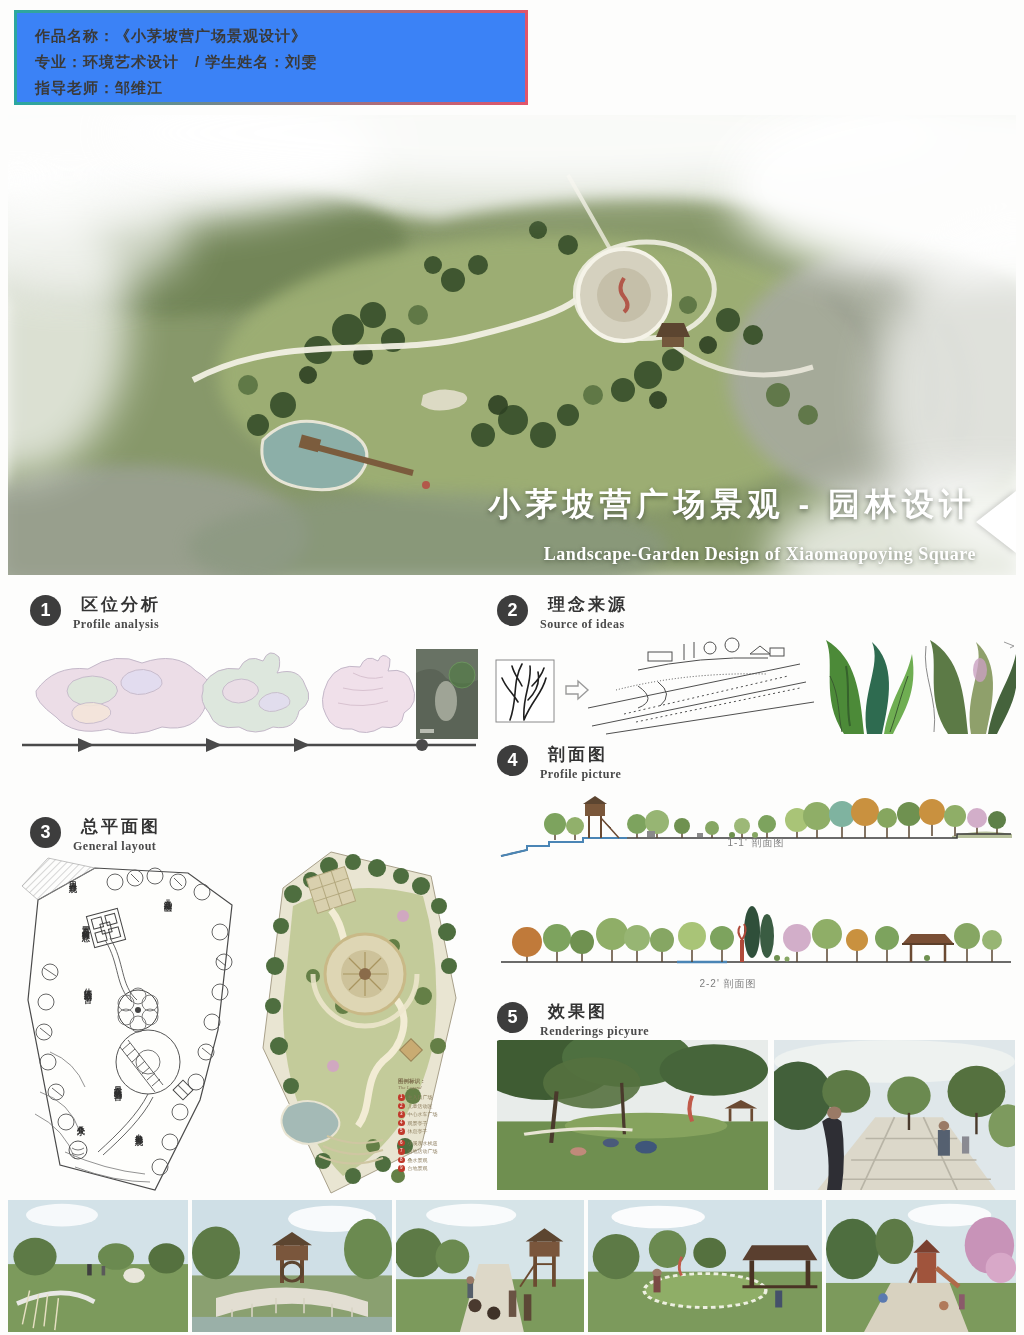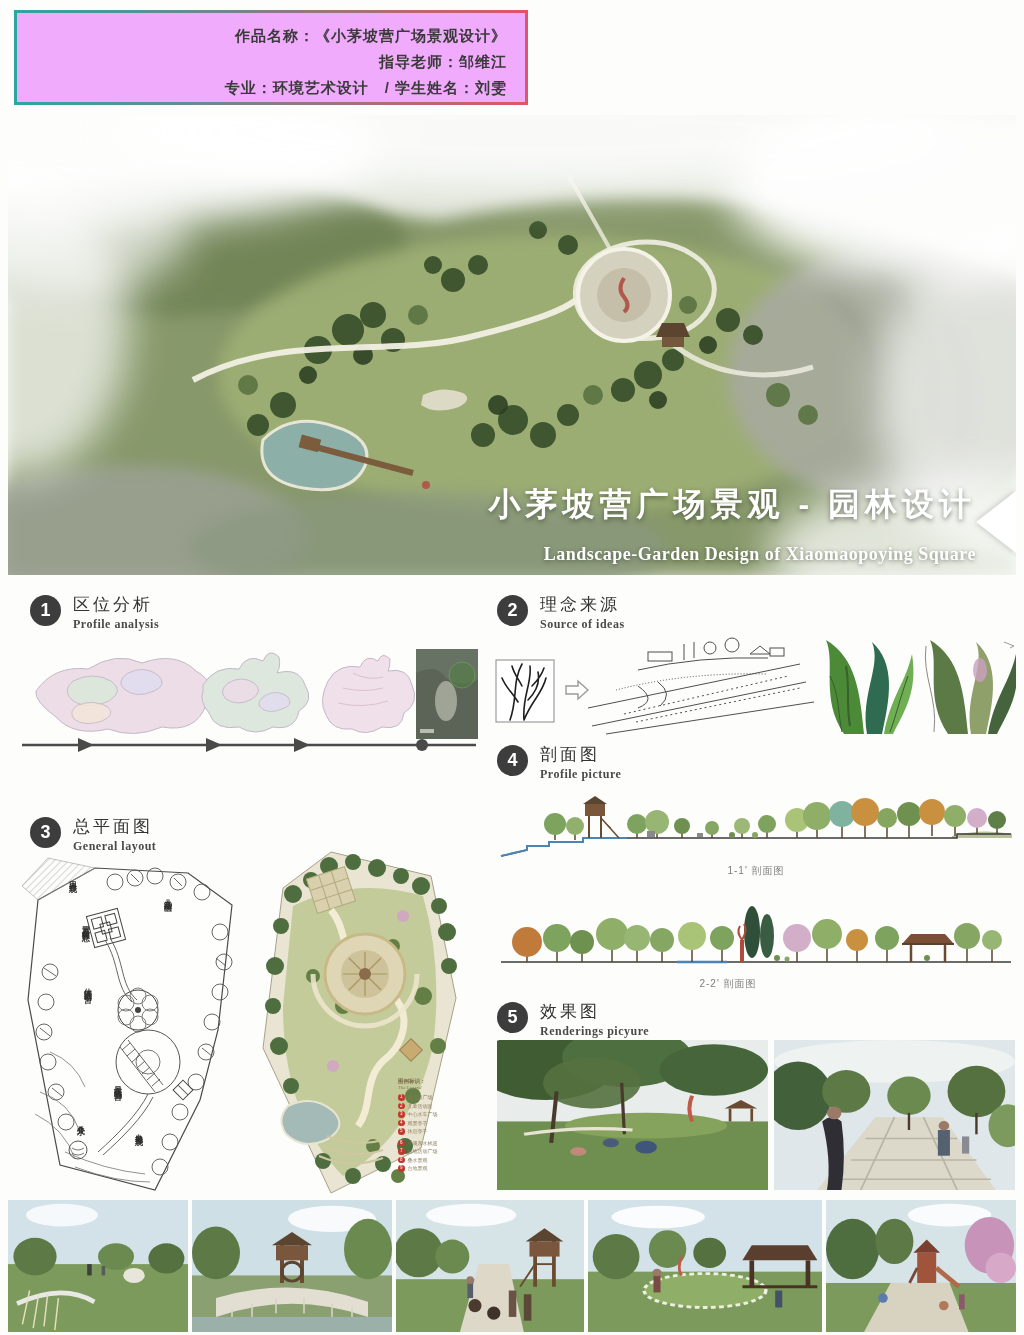--- a/index.html
+++ b/index.html
@@ -1,38 +1,38 @@
 <!DOCTYPE html>
 <html><head>
 <meta charset="utf-8">
 <style>
   html,body{margin:0;padding:0;background:#ffffff;}
   .board{position:relative;width:1024px;height:1335px;background:#fdfdfc;overflow:hidden;
          font-family:"Liberation Sans","DejaVu Sans",sans-serif;color:#333;}
   .abs{position:absolute;}
   
   .meta-box{left:14px;top:10px;width:514px;height:95px;border:3px solid;
-            border-image:linear-gradient(90deg,#2ba7a0,#e0556b) 1;background:#f0abfc;
-            padding:10px 18px;box-sizing:border-box;text-align:right;}
+            border-image:linear-gradient(90deg,#2ba7a0,#e0556b) 1;background:#3b82f6;
+            padding:10px 18px;box-sizing:border-box;}
   .meta-line{font-size:15px;font-weight:bold;color:#3a3a3a;line-height:26px;letter-spacing:1px;}
   
   .hero{left:8px;top:115px;width:1008px;height:460px;overflow:hidden;}
   .hero-titles{position:absolute;right:40px;top:368px;text-align:right;}
   .hero-cn{font-size:32px;font-weight:bold;color:#ffffff;letter-spacing:5px;
            text-shadow:0 2px 5px rgba(40,50,35,.55);font-family:"Liberation Sans",sans-serif;}
   .hero-en{font-size:18px;font-weight:bold;color:#ffffff;letter-spacing:.5px;margin-top:17px;
            font-family:"Liberation Serif","DejaVu Serif",serif;text-shadow:0 1px 4px rgba(40,50,35,.55);}
   .hero-arrow{position:absolute;right:0;top:376px;width:0;height:0;
               border-top:31px solid transparent;border-bottom:31px solid transparent;
               border-right:40px solid #ffffff;filter:drop-shadow(0 0 3px rgba(0,0,0,.25));}
   
   .sec-head{display:flex;gap:12px;align-items:flex-start;}
   .sec-num{width:31px;height:31px;border-radius:50%;background:#3d3d3d;color:#fff;
            font-size:18px;font-weight:bold;text-align:center;line-height:31px;flex:0 0 31px;}
-  .sec-title{font-size:17px;font-weight:normal;color:#343434;letter-spacing:3px;line-height:19px;}
+  .sec-title{font-size:17px;font-weight:bold;color:#343434;letter-spacing:3px;line-height:19px;margin-left:8px;}
   .sec-sub{font-size:12px;font-weight:bold;color:#4a4a4a;letter-spacing:.5px;margin-top:3px;
            font-family:"Liberation Serif","DejaVu Serif",serif;}
   
   .loc-text{left:22px;top:758px;width:458px;font-size:12px;font-weight:bold;color:#3d3d3d;
             line-height:20px;letter-spacing:.3px;text-align:justify;}
   .profile-label{width:518px;text-align:center;font-size:10px;color:#7d7d7d;letter-spacing:1px;}
   
   .vlabel{position:absolute;writing-mode:vertical-rl;text-orientation:upright;
           font-size:8px;font-weight:bold;color:#2e2e2e;letter-spacing:1.5px;line-height:10px;}
   .legend-box{position:absolute;left:145px;top:232px;width:72px;}
@@ -48,22 +48,22 @@
   .photo{position:absolute;overflow:hidden;background:#dfe7ea;}
   .photo svg{display:block;width:100%;height:100%;}
 </style>
 </head>
 <body>
 
 <div class="board">
 
   <div class="abs meta-box">
     <div class="meta-line">作品名称：《小茅坡营广场景观设计》</div>
+    <div class="meta-line">专业：环境艺术设计　/ 学生姓名：刘雯</div>
     <div class="meta-line">指导老师：邹维江</div>
-    <div class="meta-line">专业：环境艺术设计　/ 学生姓名：刘雯</div>
   </div>
 
   <div class="abs hero">
     <svg width="1008" height="460" viewBox="0 0 1008 460">
       <defs>
         <filter id="fb8" x="-60%" y="-60%" width="220%" height="220%">
             <feGaussianBlur stdDeviation="8"></feGaussianBlur>
           </filter>
         <filter id="fb20" x="-80%" y="-80%" width="260%" height="260%">
             <feGaussianBlur stdDeviation="20"></feGaussianBlur>
@@ -486,21 +486,21 @@
         <polygon points="86,26 110,26 98,18" fill="#5c4530"></polygon>
         <line x1="104" y1="40" x2="122" y2="60" stroke="#6b4a32" stroke-width="1.5"></line>
         <line x1="108" y1="45" x2="114" y2="50" stroke="#6b4a32"></line>
       </g>
       <circle cx="235" cy="57" r="3" fill="#6f9150"></circle>
         <circle cx="258" cy="57" r="3" fill="#86a663"></circle>
       <rect x="150" y="53" width="8" height="6" fill="#8a8a8a"></rect>
         <rect x="200" y="55" width="6" height="4" fill="#8a8a8a"></rect>
     </svg>
   </div>
-  <div class="abs profile-label" style="left:497px;top:836px;margin-top:28px;">1-1' 剖面图</div>
+  <div class="abs profile-label" style="left:497px;top:836px;">1-1' 剖面图</div>
 
   <div class="abs" style="left:497px;top:882px;width:518px;height:92px;">
     <svg width="518" height="92" viewBox="0 0 518 92">
       <line x1="4" y1="80" x2="514" y2="80" stroke="#3a3a3a" stroke-width="1.5"></line>
       <line x1="180" y1="80" x2="230" y2="80" stroke="#4a85b5" stroke-width="2.5"></line>
       <g stroke="#5a4632" stroke-width="1.5">
         <line x1="30" y1="68" x2="30" y2="80"></line>
           <line x1="60" y1="64" x2="60" y2="80"></line>
           <line x1="85" y1="66" x2="85" y2="80"></line>
         <line x1="115" y1="62" x2="115" y2="80"></line>

